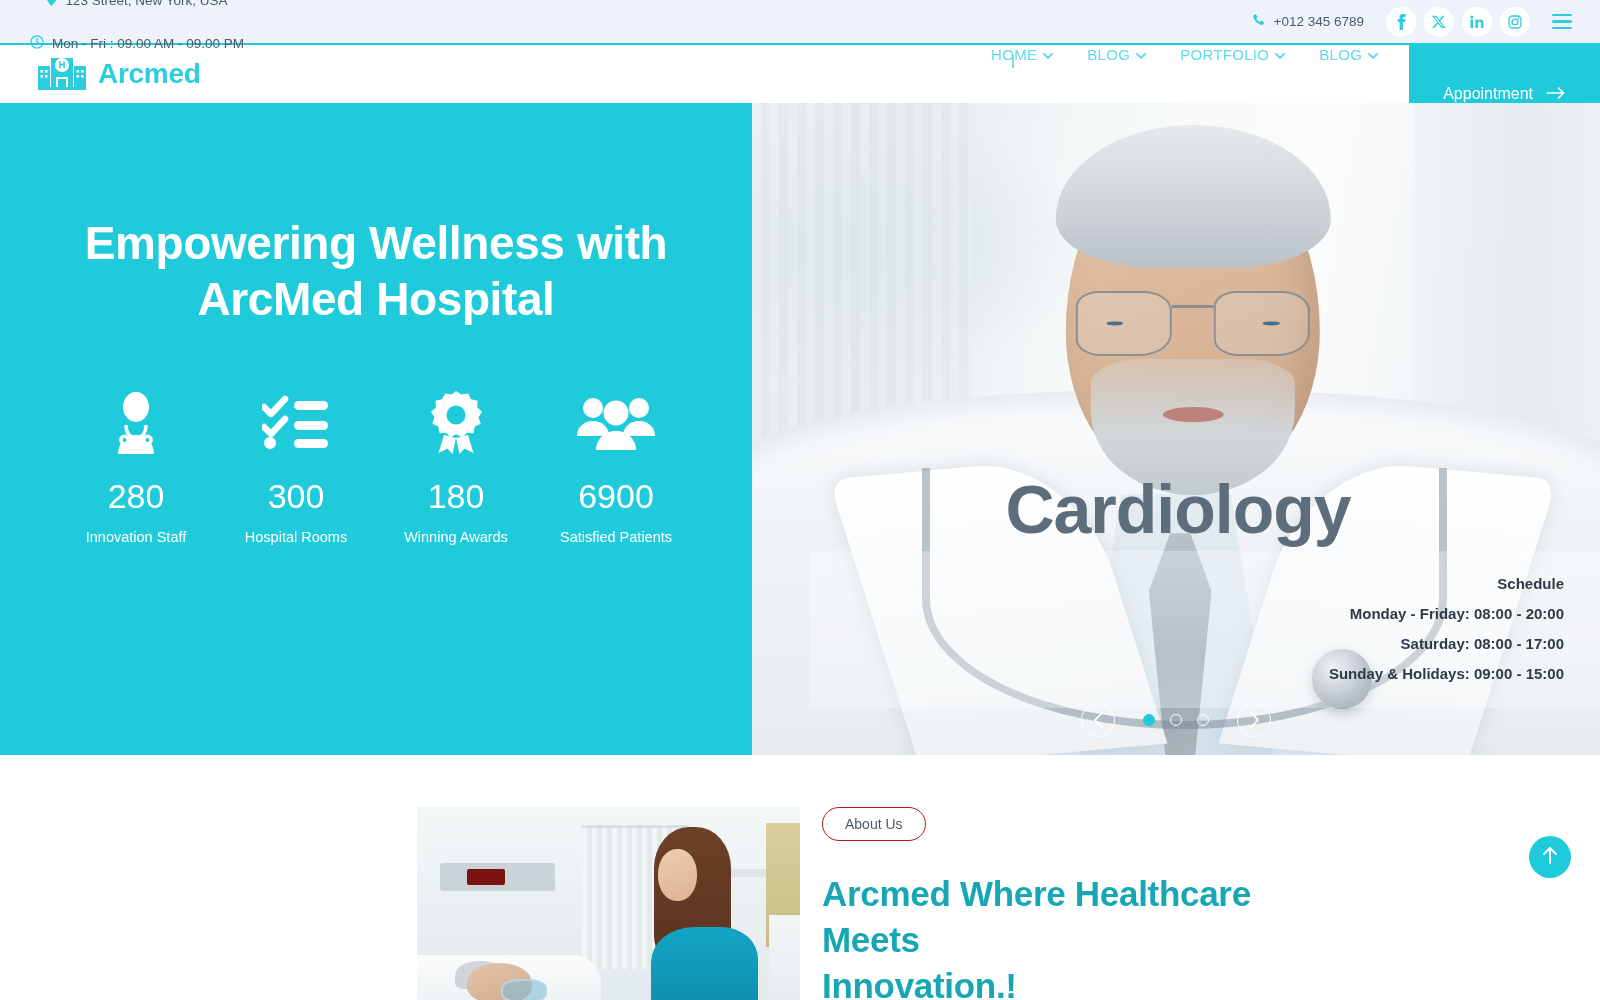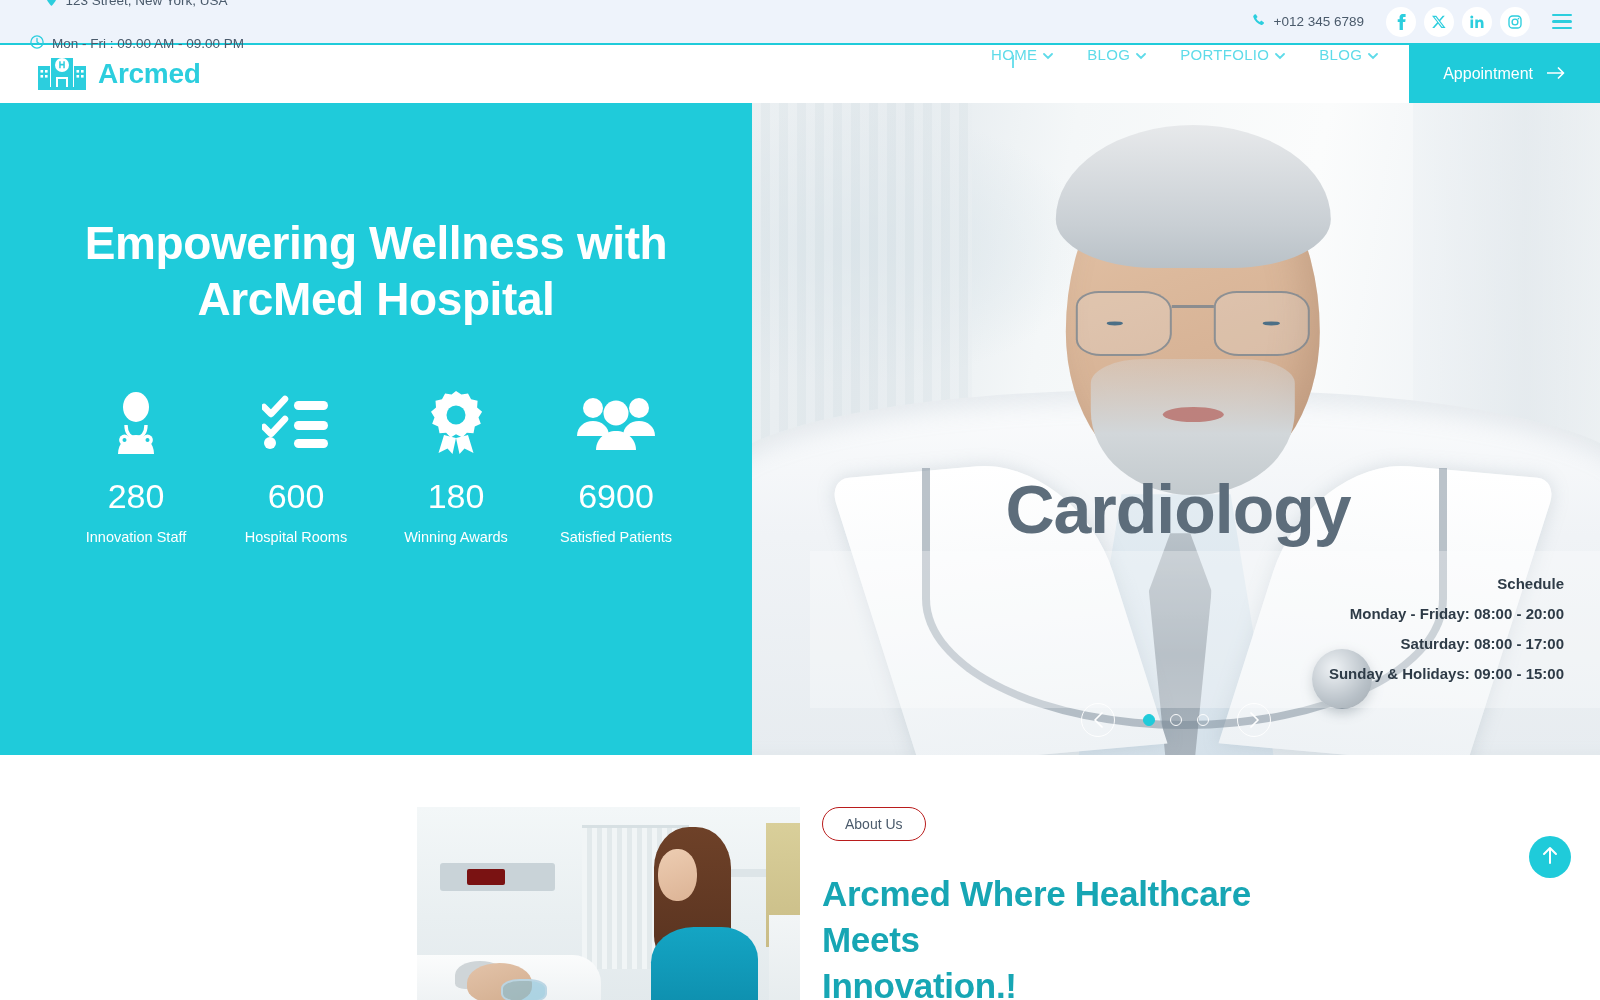--- a/index.html
+++ b/index.html
@@ -72,21 +72,21 @@
   .nav-item.active::before {
     content:"";
     position:absolute;
     top:9px; left:50%; transform:translateX(-50%) translateX(-9px);
     width:2px; height:13px;
     background:#6fdfec;
   }
   .appt-btn {
     background:#1fcbda;
     color:#ffffff;
-    display:flex; align-items:center; gap:14px;
+    display:flex; align-items:flex-end; gap:14px;
     padding:0 34px;
     font-size:16px;
     cursor:pointer;
     white-space:nowrap;
   }
 
   
   .hero { display:flex; height:652px; position:relative; }
   .hero-left {
     width:752px;
@@ -474,21 +474,21 @@
         <div class="stat-icon">
           <svg width="68" height="56" viewBox="0 0 68 56" fill="#fff">
             <path d="M2 12l7 7L23 4" fill="none" stroke="#fff" stroke-width="6.5" stroke-linecap="round" stroke-linejoin="round"></path>
             <path d="M2 32l7 7L23 24" fill="none" stroke="#fff" stroke-width="6.5" stroke-linecap="round" stroke-linejoin="round"></path>
             <circle cx="8" cy="48" r="6"></circle>
             <rect x="32" y="6" width="34" height="9" rx="4.5"></rect>
             <rect x="32" y="26" width="34" height="9" rx="4.5"></rect>
             <rect x="32" y="44" width="34" height="9" rx="4.5"></rect>
           </svg>
         </div>
-        <div class="stat-num">600</div>
+        <div class="stat-num">300</div>
         <div class="stat-label">Hospital Rooms</div>
       </div>
 
       <div class="stat">
         <div class="stat-icon">
           <svg width="58" height="64" viewBox="0 0 58 64" fill="#fff">
             <path d="M29 0l5.4 3.6L41 2.4l3.1 5.8 6.5 1.6-.5 6.6 5 4.4-3.6 5.6 2.3 6.3-6 2.9-1.3 6.6-6.6-.5-4.6 4.8L29 43.3l-5.3 3.2-4.6-4.8-6.6.5-1.3-6.6-6-2.9 2.3-6.3L4 20.8l5-4.4-.5-6.6 6.5-1.6L18.1 2.4l6.5 1.2z"></path>
             <circle cx="29" cy="24" r="9.5" fill="#1fcbda"></circle>
             <path d="M17 44l-5.5 18 9-4.5 5 5.5 3.5-16z"></path>
             <path d="M41 44l5.5 18-9-4.5-5 5.5-3.5-16z"></path>

